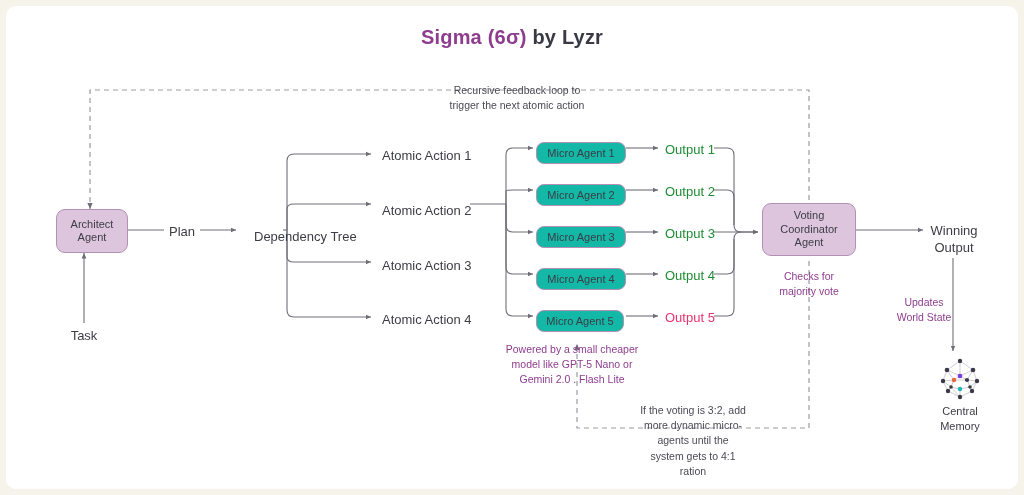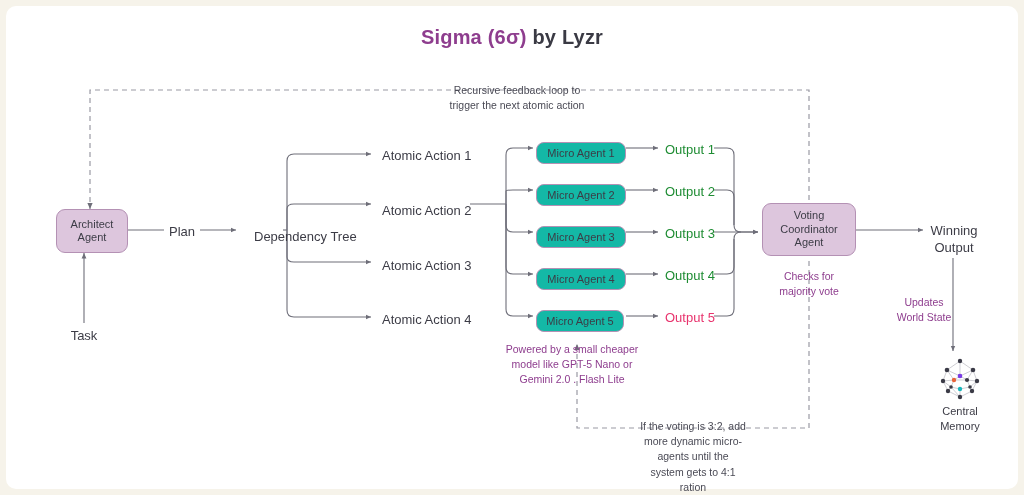--- a/index.html
+++ b/index.html
@@ -207,20 +207,20 @@
       </svg>
     </div>
     <div class="memlbl" style="left:906px;top:398px;width:96px;">Central
 Memory</div>
 
     <div class="note dark" style="left:368px;top:77px;width:286px;">Recursive feedback loop to
 trigger the next atomic action</div>
     <div class="note" style="left:469px;top:336px;width:194px;">Powered by a small cheaper
 model like GPT-5 Nano or
 Gemini 2.0 . Flash Lite</div>
-    <div class="note dark" style="left:622px;top:397px;width:130px;margin-top:16px;">If the voting is 3:2, add
+    <div class="note dark" style="left:622px;top:397px;width:130px;">If the voting is 3:2, add
 more dynamic micro-
 agents until the
 system gets to 4:1
 ration</div>
 
   </div>
 </div>
 
 </body></html>

